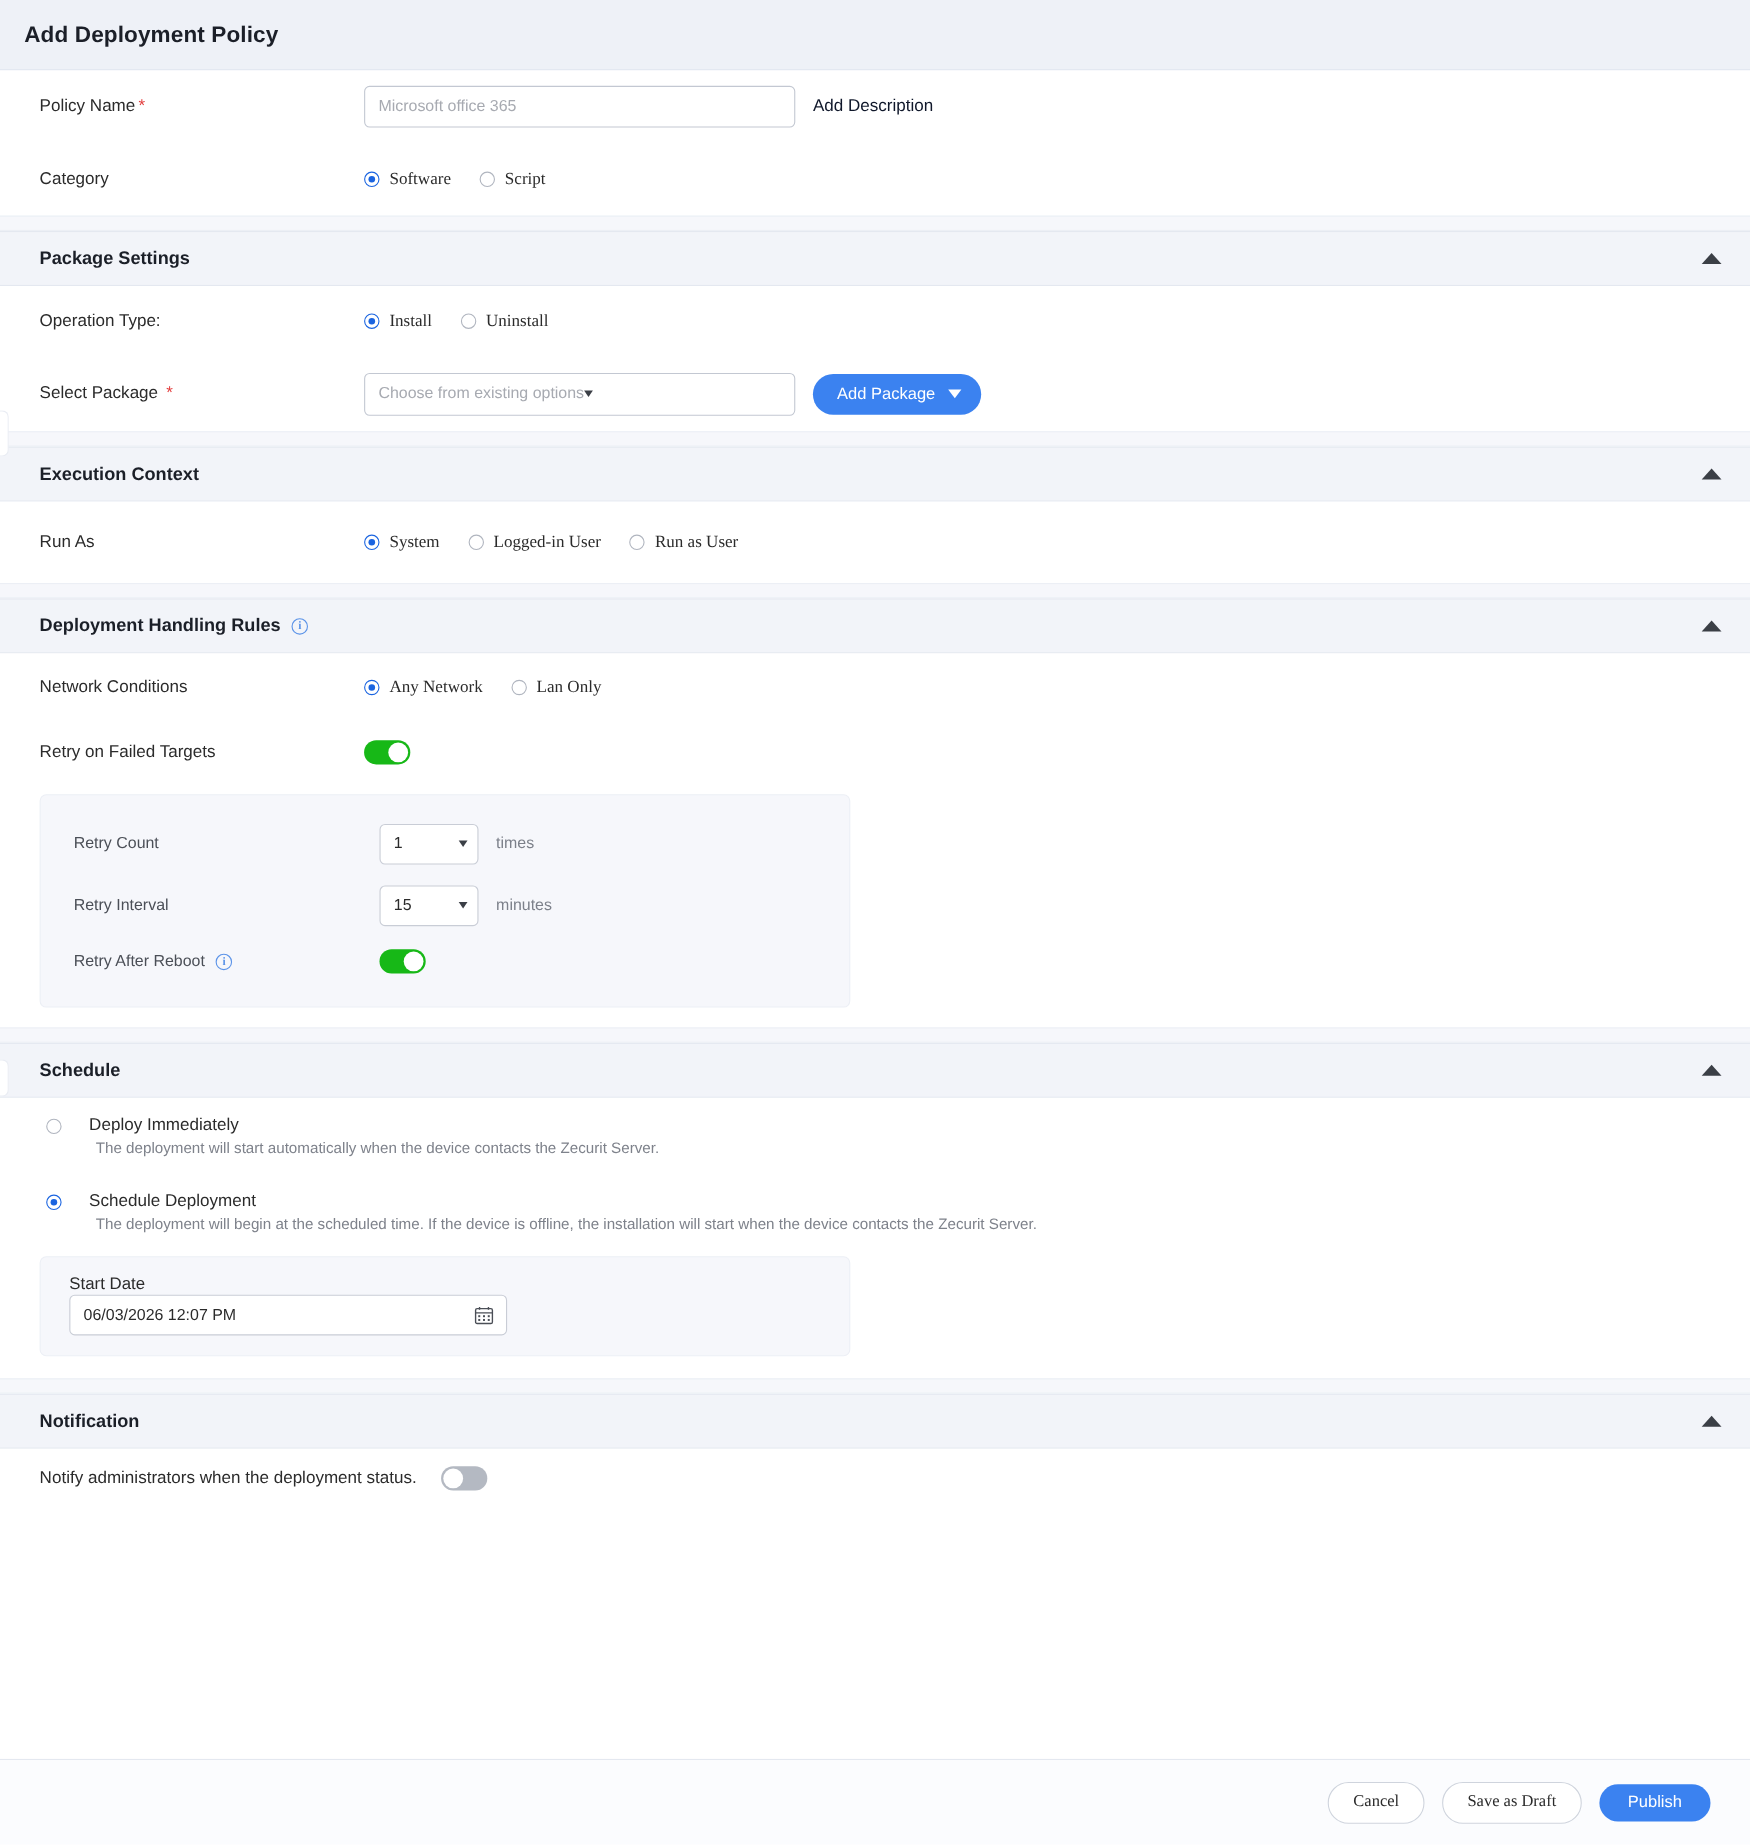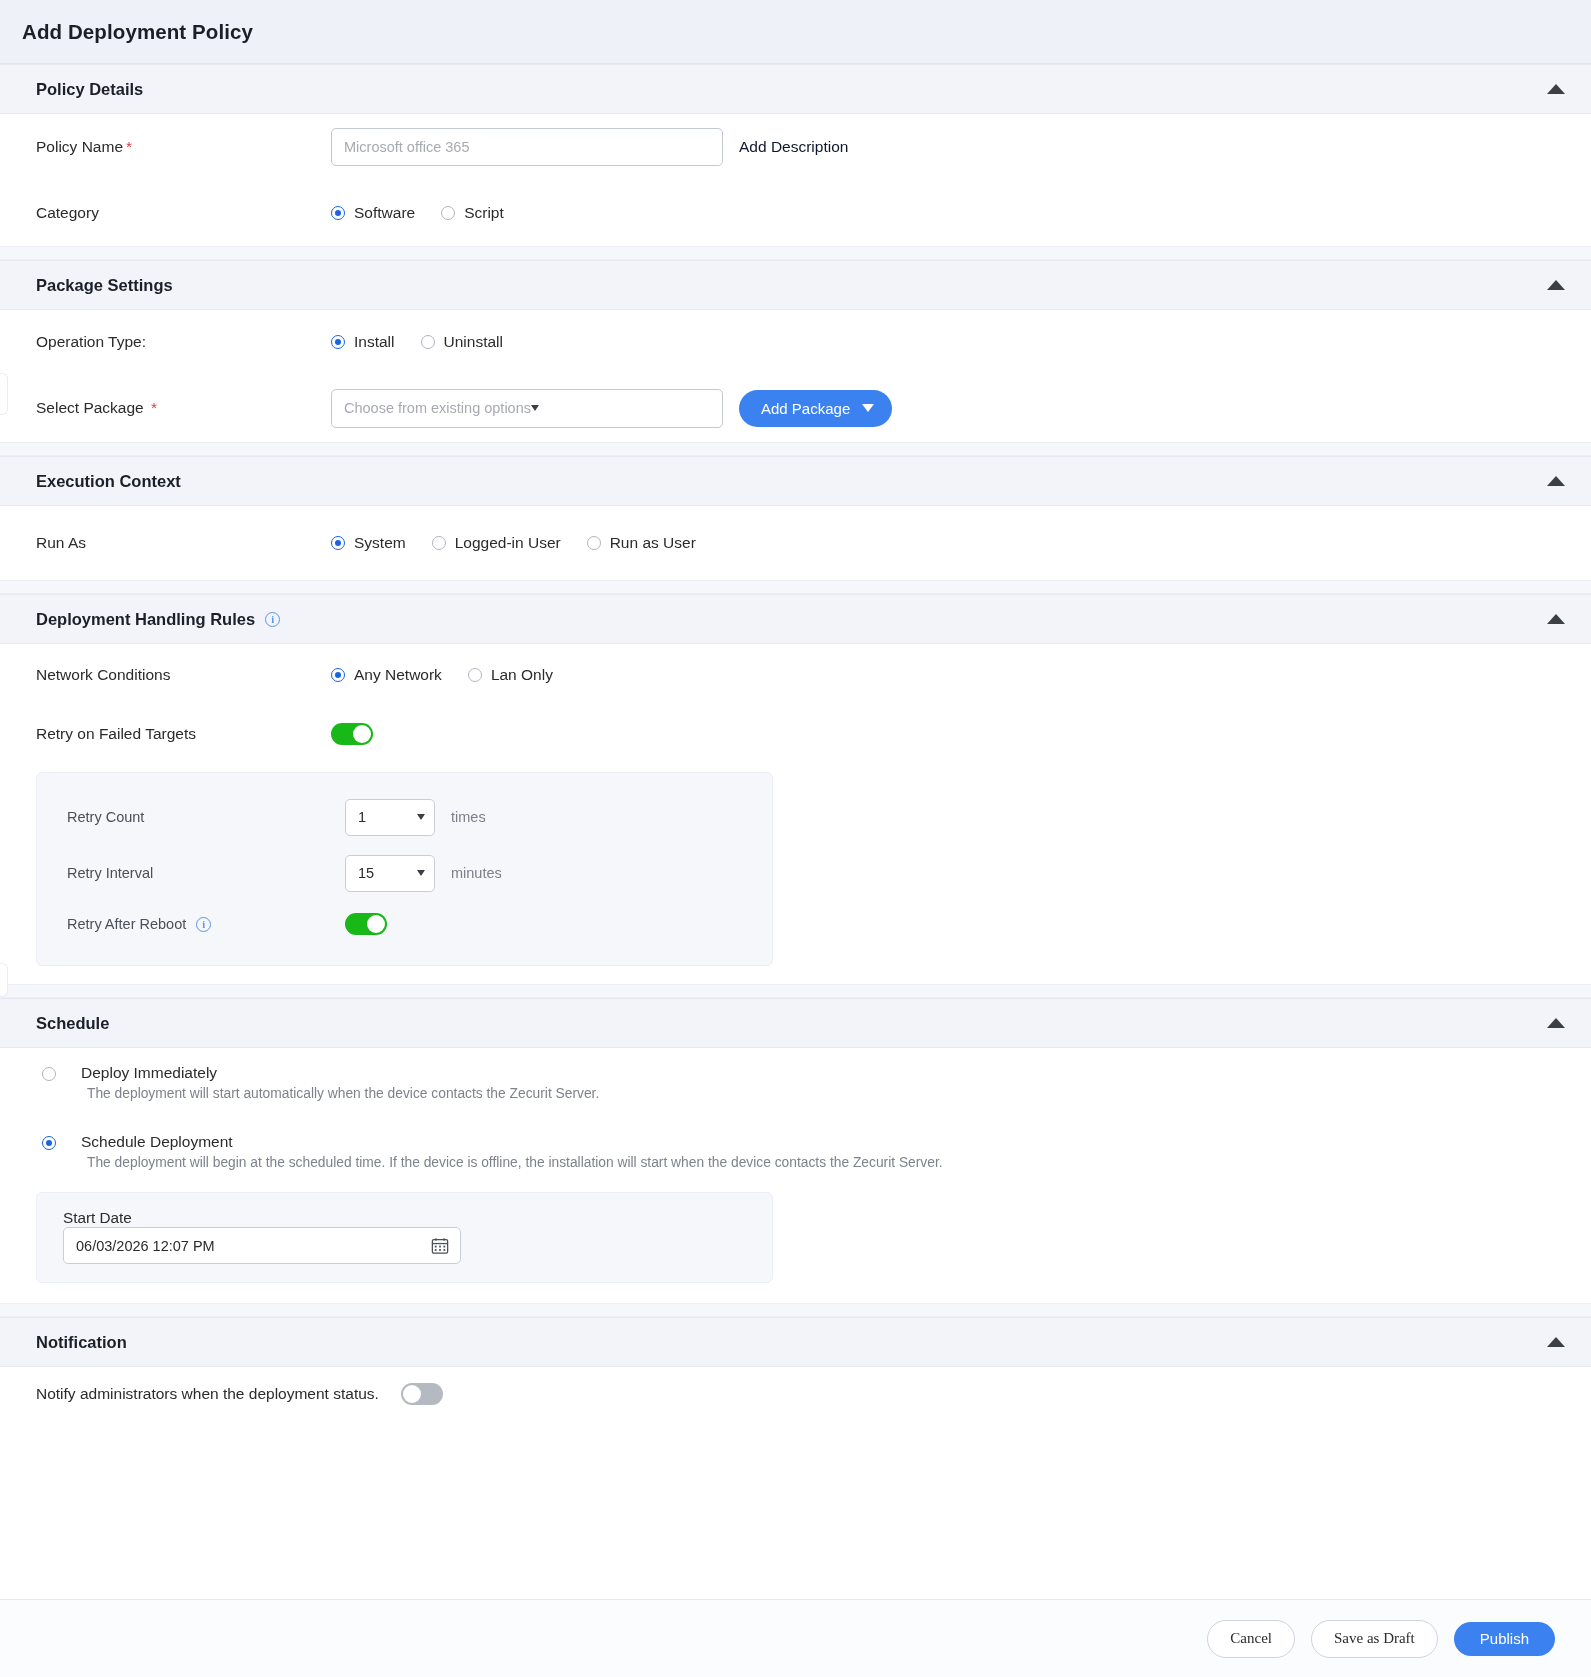--- a/index.html
+++ b/index.html
@@ -112,21 +112,21 @@
 
   .linkish {
     color: #0f172a;
     font-size: 15.5px;
     margin-left: 16px;
     cursor: pointer;
   }
 
   
   .radio-group { display: flex; align-items: center; }
-  .radio-opt { display: flex; align-items: center; cursor: pointer; margin-right: 26px; }
+  .radio-opt { display: flex; align-items: center; cursor: pointer; margin-right: 26px; font-family: Liberation Serif, serif; }
   .radio-opt:last-child { margin-right: 0; }
   .rd {
     width: 14px; height: 14px;
     border-radius: 50%;
     border: 1.5px solid #b0b5bf;
     background: #fff;
     margin-right: 9px;
     flex: 0 0 14px;
     position: relative;
   }
@@ -306,26 +306,20 @@
 </head>
 <body>
 
 <div class="page">
 
   <div class="titlebar">
     <h1>Add Deployment Policy</h1>
   </div>
 
   <div class="section">
-    <div class="sec-head">
-      <div class="h-left">
-        <h2>Policy Details</h2>
-      </div>
-      <div class="caret"></div>
-    </div>
     <div class="sec-body">
 
       <div class="row" style="min-height:66px;">
         <div class="lbl">
           <span>Policy Name</span><span class="req">*</span>
         </div>
         <div class="ctl">
           <input class="txtbox" type="text" placeholder="Microsoft office 365" style="">
           <span class="linkish">Add Description</span>
         </div>

